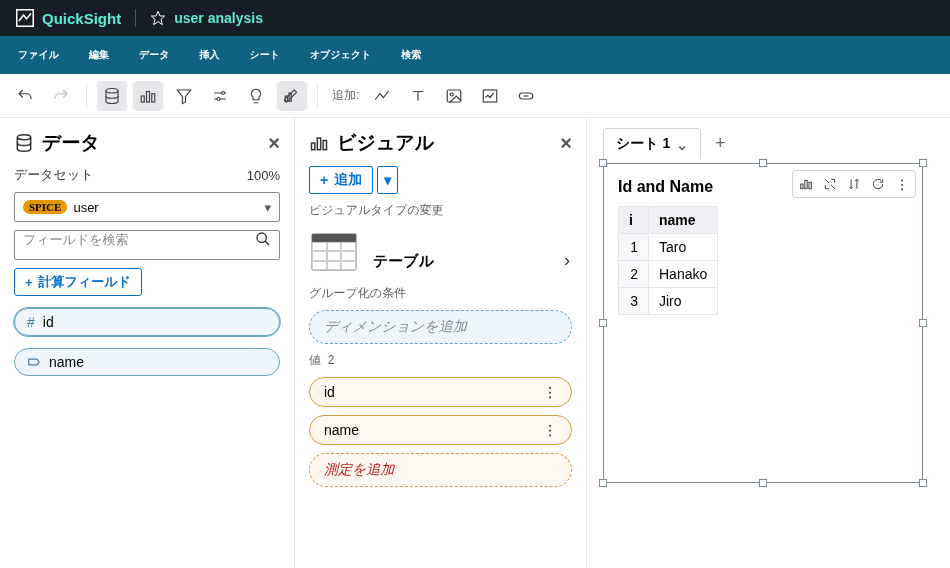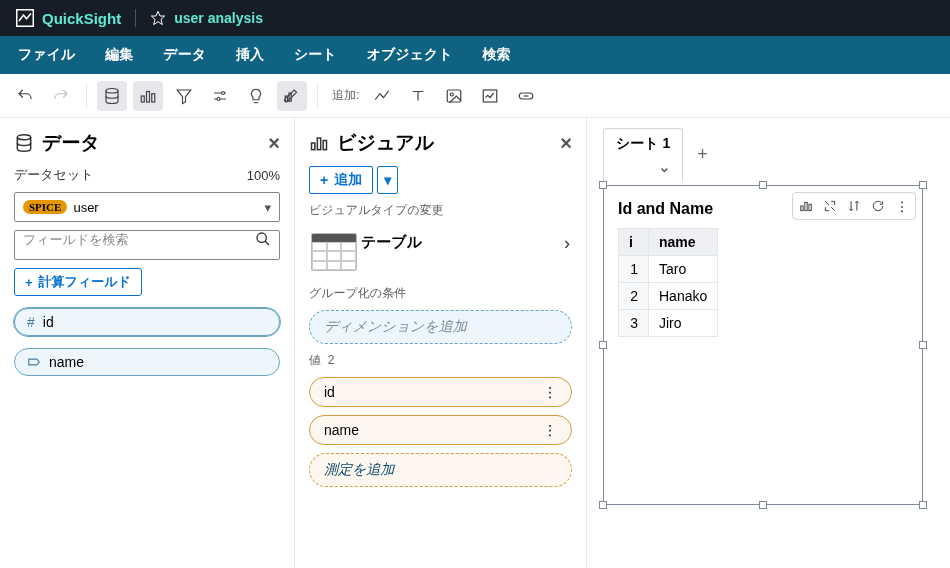--- a/index.html
+++ b/index.html
@@ -5,21 +5,21 @@
 * { box-sizing: border-box; margin: 0; padding: 0; font-family: -apple-system, BlinkMacSystemFont, "Segoe UI", sans-serif; }
 body { width: 950px; height: 568px; background: #fff; overflow: hidden; font-size: 13px; }
 
 .topbar { background: #161d26; color: #5eead4; height: 36px; display: flex; align-items: center; padding: 0 16px; gap: 14px; }
 .logo-area { display: flex; align-items: center; gap: 8px; font-weight: 600; font-size: 15px; }
 .logo-area svg { fill: #fff; }
 .topbar-divider { width: 1px; height: 18px; background: #4b5563; }
 .analysis-title { display: flex; align-items: center; gap: 8px; font-size: 14px; font-weight: 600; }
 
 .menubar { background: #0f6282; color: #fff; height: 38px; display: flex; align-items: center; padding: 0 8px; gap: 10px; }
-.menubar span { padding: 6px 10px; cursor: pointer; font-size: 14px; font-weight: 600; font-family: Liberation Mono, monospace; }
+.menubar span { padding: 6px 10px; cursor: pointer; font-size: 10px; font-weight: 600; font-family: Liberation Mono, monospace; }
 
 .toolbar { background: #fff; border-bottom: 1px solid #e5e7eb; height: 44px; display: flex; align-items: center; padding: 0 10px; gap: 6px; }
 .toolbar .sep { width: 1px; height: 24px; background: #e5e7eb; margin: 0 4px; }
 .tb-btn { width: 30px; height: 30px; display: flex; align-items: center; justify-content: center; border-radius: 4px; cursor: pointer; }
 .tb-btn.active { background: #e5e7eb; }
 .tb-btn svg { stroke: #444; fill: none; stroke-width: 1.6; }
 .toolbar-label { color: #606060; font-size: 12px; margin-left: 4px; margin-right: 2px; }
 
 .workspace { display: flex; height: calc(568px - 36px - 38px - 44px); }
 
@@ -41,36 +41,36 @@
 
 .field-pill { border: 1px solid #6aa6c4; background: #ecf6fc; border-radius: 16px; padding: 5px 12px; display: flex; align-items: center; gap: 8px; font-size: 14px; cursor: grab; margin-top: 4px; }
 .field-pill.selected { outline: 1px solid #6aa6c4; }
 
 .add-btn-row { display: flex; gap: 4px;}
 .add-btn, .add-btn-dd { border: 1px solid #0972d3; color: #0972d3; border-radius: 2px; padding: 4px 10px; display: inline-flex; align-items: center; gap: 6px; font-size: 14px; cursor: pointer; font-weight: 600; }
 .add-btn-dd { padding: 4px 6px; }
 
 .section-label { font-size: 12px; color: #5f5f5f; }
 
-.visual-type-row { display: flex; align-items: flex-start; gap: 4px; padding: 6px 2px; cursor: pointer; }
+.visual-type-row { display: flex; align-items: flex-end; gap: 16px; padding: 6px 2px; cursor: pointer; }
 .visual-type-icon { width: 46px; height: 38px; border: 1px solid #bbb; border-radius: 2px; display: flex; flex-direction: column; overflow: hidden; }
 .vt-head { background: #555; height: 8px;}
 .vt-rows { flex: 1; display: grid; grid-template-columns: 1fr 1fr 1fr; grid-template-rows: 1fr 1fr 1fr; }
 .vt-rows div { border: 0.5px solid #ccc; }
 .visual-type-row .name { font-size: 15px; font-weight: 600; }
 .visual-type-row .rchev { margin-left: auto; font-size: 18px; color: #333; }
 
 .drop-zone { border: 1.5px dashed #6aa6c4; background: #ecf6fc; color: #7a8a99; border-radius: 18px; padding: 7px 14px; font-size: 14px; font-style: italic; }
 .value-pill { border: 1px solid #d89a3d; background: #fdf7ef; border-radius: 18px; padding: 6px 14px; display: flex; align-items: center; font-size: 14px; }
 .value-pill .dots { margin-left: auto; cursor: pointer; }
-.value-drop { border: 1.5px dashed #d89a3d; background: #fdf7ef; color: #0c4a6e; border-radius: 18px; padding: 7px 14px; font-size: 14px; font-style: italic; }
+.value-drop { border: 1.5px dashed #d89a3d; background: #fdf7ef; color: #b91c1c; border-radius: 18px; padding: 7px 14px; font-size: 14px; font-style: italic; }
 
 .canvas { flex: 1; padding: 10px 16px; position: relative; background: #fff;}
 .sheet-tabs { display: flex; align-items: center; gap: 6px; margin-bottom: 4px; }
-.sheet-tab { border: 1px solid #cfd4da; border-bottom: none; border-radius: 4px 4px 0 0; padding: 6px 12px; display: flex; align-items: flex-end; gap: 6px; font-weight: 600; font-size: 14px; cursor: pointer; background: #fff; flex-direction: column;}
+.sheet-tab { border: 1px solid #cfd4da; border-bottom: none; border-radius: 4px 4px 0 0; padding: 6px 12px; display: flex; align-items: flex-end; gap: 6px; font-weight: 600; font-size: 14px; cursor: pointer; background: #fff;}
 .sheet-add { font-size: 18px; color: #666; cursor: pointer; padding: 2px 8px; }
 
 .visual-frame { border: 1px solid #7e8a9a; position: relative; width: 320px; height: 320px; background: #fff;}
 .v-handle { position: absolute; width: 8px; height: 8px; border: 1px solid #7e8a9a; background: #fff; }
 .vh-tl{top:-5px;left:-5px}.vh-tc{top:-5px;left:50%;margin-left:-4px}.vh-tr{top:-5px;right:-5px}
 .vh-ml{top:50%;left:-5px;margin-top:-4px}.vh-mr{top:50%;right:-5px;margin-top:-4px}
 .vh-bl{bottom:-5px;left:-5px}.vh-bc{bottom:-5px;left:50%;margin-left:-4px}.vh-br{bottom:-5px;right:-5px}
 .visual-toolbar { position: absolute; top: 6px; right: 6px; background: #fff; border: 1px solid #cfd4da; border-radius: 4px; display: flex; gap: 2px; padding: 2px; }
 .vt-btn { width: 22px; height: 22px; display: flex; align-items: center; justify-content: center; cursor: pointer;}
 .vt-btn svg { stroke: #333; fill: none; stroke-width: 1.6;}

